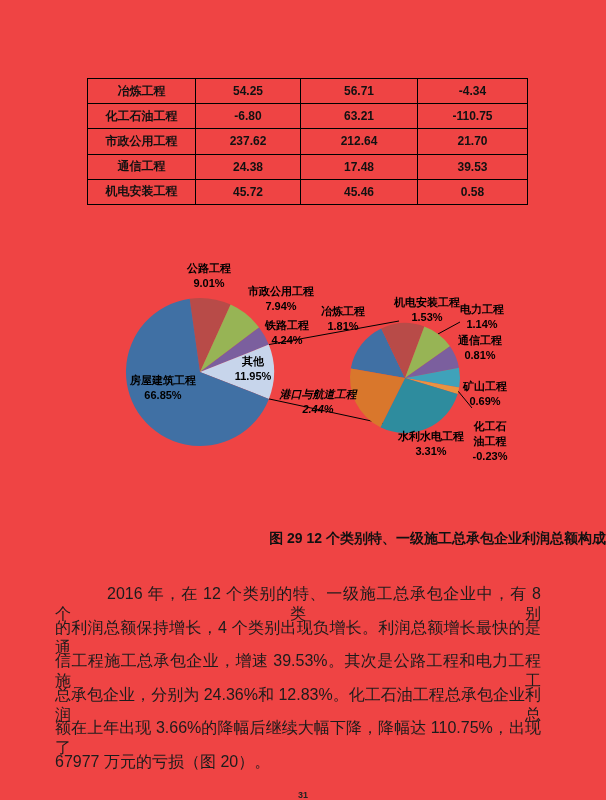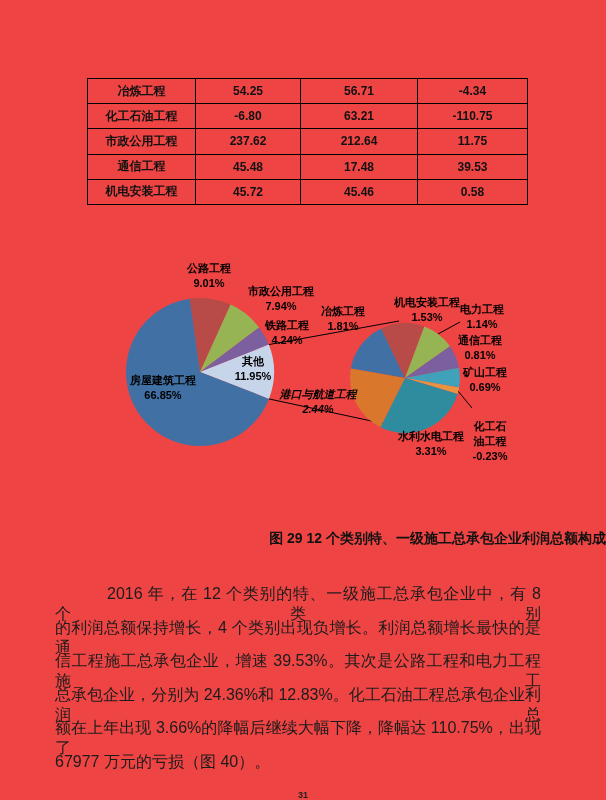--- a/index.html
+++ b/index.html
@@ -19,21 +19,21 @@
   .lo-gonglu{left:209px;top:23px;}
   .lo-shizheng{left:281px;top:46px;}
   .lo-tielu{left:287px;top:80px;}
   .lo-qita{left:253px;top:116px;}
   .lo-fangwu{left:163px;top:135px;text-align:center;}
   .lo-gangkou{left:318px;top:149px;font-style:italic;}
   .lo-yelian{left:343px;top:66px;}
   .lo-jidian{left:427px;top:57px;}
   .lo-dianli{left:482px;top:64px;}
   .lo-tongxin{left:480px;top:95px;}
-  .lo-kuangshan{left:485px;top:127px;}
+  .lo-kuangshan{left:485px;top:141px;}
   .lo-huagong{left:490px;top:159px;margin-top:22px;}
   .lo-shuili{left:431px;top:191px;}
 
   
   .caption{position:absolute;left:0;top:530px;width:606px;text-align:right;
            font-size:14px;font-weight:700;color:#111;}
   .body-text{position:absolute;left:55px;top:584px;width:486px;font-size:16px;color:#1c1c1c;}
   .bline{height:33.5px;line-height:20px;text-align:justify;text-align-last:justify;}
   .bline.first{text-indent:52px;}
   .bline.last{text-align-last:left;}
@@ -62,25 +62,25 @@
       <tr>
         <td>化工石油工程</td>
         <td>-6.80</td>
         <td>63.21</td>
         <td>-110.75</td>
       </tr>
       <tr>
         <td>市政公用工程</td>
         <td>237.62</td>
         <td>212.64</td>
-        <td>11.75</td>
+        <td>21.70</td>
       </tr>
       <tr>
         <td>通信工程</td>
-        <td>45.48</td>
+        <td>24.38</td>
         <td>17.48</td>
         <td>39.53</td>
       </tr>
       <tr>
         <td>机电安装工程</td>
         <td>45.72</td>
         <td>45.46</td>
         <td>0.58</td>
       </tr>
     </tbody>
@@ -167,18 +167,18 @@
   </div>
 
   <div class="caption">图 29 12 个类别特、一级施工总承包企业利润总额构成</div>
 
   <div class="body-text">
     <div class="bline first">2016 年，在 12 个类别的特、一级施工总承包企业中，有 8 个类别</div>
     <div class="bline">的利润总额保持增长，4 个类别出现负增长。利润总额增长最快的是通</div>
     <div class="bline">信工程施工总承包企业，增速 39.53%。其次是公路工程和电力工程施工</div>
     <div class="bline">总承包企业，分别为 24.36%和 12.83%。化工石油工程总承包企业利润总</div>
     <div class="bline">额在上年出现 3.66%的降幅后继续大幅下降，降幅达 110.75%，出现了</div>
-    <div class="bline last">67977 万元的亏损（图 40）。</div>
+    <div class="bline last">67977 万元的亏损（图 20）。</div>
   </div>
 
   <div class="page-num">31</div>
 
 </div>
 
 </body></html>

